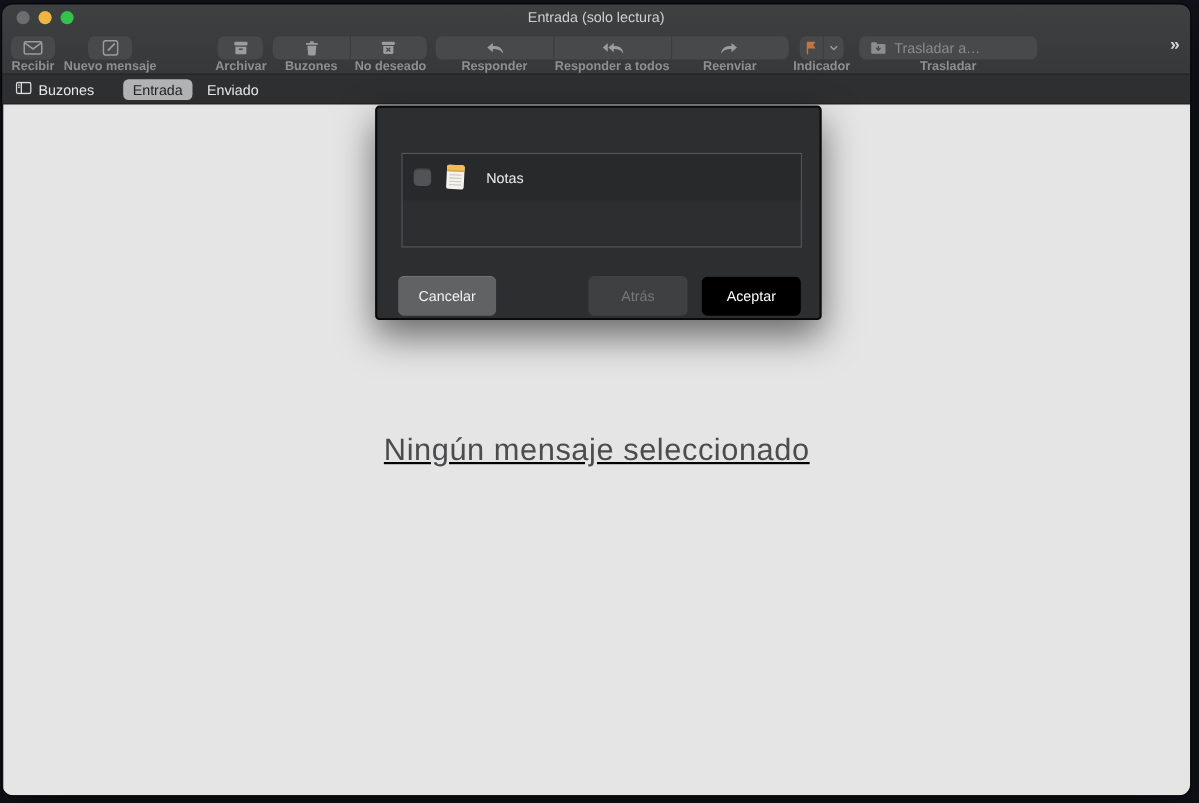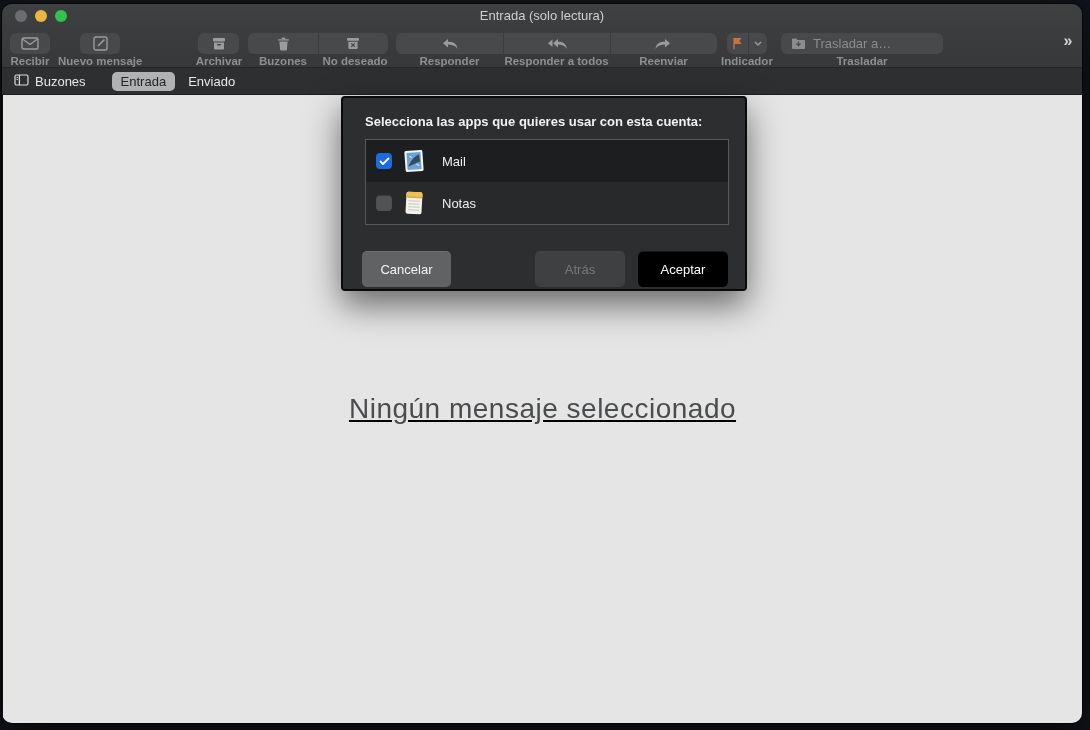--- a/index.html
+++ b/index.html
@@ -246,41 +246,22 @@
   </div>
 
   <div class="content">
     <div class="pane-divider"></div>
     <div class="viewer-pane">
       <div class="empty-text">Ningún mensaje seleccionado</div>
     </div>
   </div>
 
   <div class="dialog">
-    <div class="dialog-heading">Selecciona las apps que quieres usar con esta cuenta:</div>
 
     <div class="app-list">
-      <div class="app-row selected">
-        <span class="checkbox checked">
-          <svg width="11" height="9" viewBox="0 0 11 9">
-              <path d="M1.5 4.5 L4 7 L9.5 1.5" fill="none" stroke="#ffffff" stroke-width="1.8" stroke-linecap="round" stroke-linejoin="round"></path>
-            </svg>
-        </span>
-        <span class="app-icon">
-          <svg width="26" height="26" viewBox="0 0 26 26">
-              <g transform="rotate(-4 13 13)">
-                <rect x="4" y="2.5" width="18" height="21" rx="1.5" fill="#f4f5f6"></rect>
-                <rect x="6" y="4.5" width="14" height="17" fill="#6aa3d8"></rect>
-                <path d="M7 18 C10 12 13 9 18.5 6.5 L19 14 C15 15.5 11 17 7 18 Z" fill="#3a4a58"></path>
-                <path d="M9 8 l2 1.5 M15 16 l3 2" stroke="#e8eef4" stroke-width="1"></path>
-              </g>
-            </svg>
-        </span>
-        <span class="app-name">Mail</span>
-      </div>
       <div class="app-row plain">
         <span class="checkbox unchecked"></span>
         <span class="app-icon">
           <svg width="26" height="26" viewBox="0 0 26 26">
               <g transform="rotate(3 13 13)">
                 <rect x="5" y="2" width="16" height="22" rx="2" fill="#f4f2ec"></rect>
                 <rect x="5" y="2" width="16" height="6" rx="2" fill="#eec04f"></rect>
                 <rect x="5" y="6.6" width="16" height="1.4" fill="#d9a93c"></rect>
                 <g stroke="#c9c7c0" stroke-width="1">
                   <line x1="7.5" y1="11" x2="18.5" y2="11"></line>

